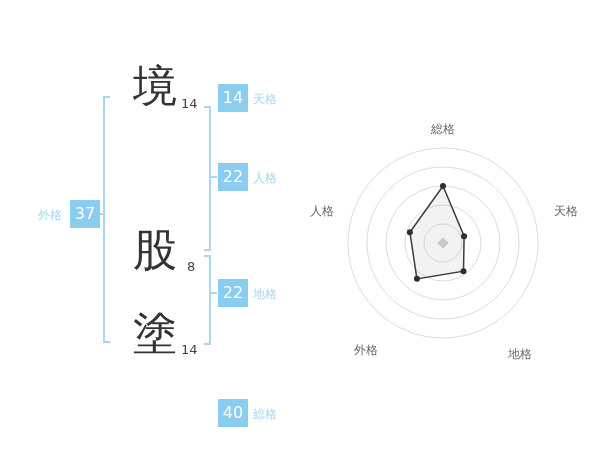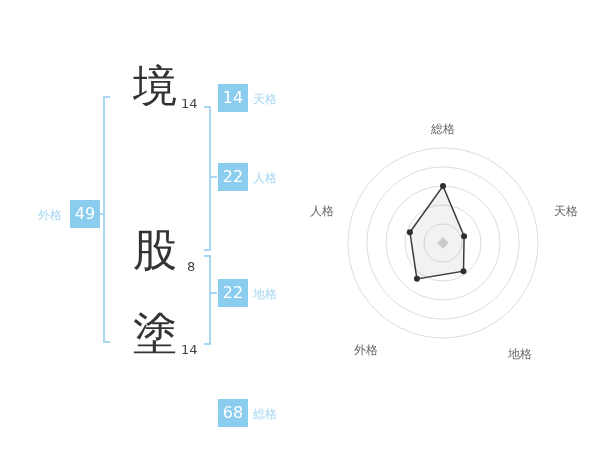--- a/index.html
+++ b/index.html
@@ -47,23 +47,23 @@
   <div class="badge" style="left:218px;top:84px">14</div>
   <div class="score-label" style="left:253px;top:92px">天格</div>
 
   <div class="badge" style="left:218px;top:163px">22</div>
   <div class="score-label" style="left:253px;top:171px">人格</div>
 
   <div class="badge" style="left:218px;top:279px">22</div>
   <div class="score-label" style="left:253px;top:287px">地格</div>
 
   <div class="score-label" style="left:38px;top:208px">外格</div>
-  <div class="badge" style="left:70px;top:200px">49</div>
+  <div class="badge" style="left:70px;top:200px">37</div>
 
-  <div class="badge" style="left:218px;top:399px">68</div>
+  <div class="badge" style="left:218px;top:399px">40</div>
   <div class="score-label" style="left:253px;top:407px">総格</div>
 
   <svg id="radar-svg" width="230" height="250">
       <circle cx="115" cy="125" r="19" fill="none" stroke="#dcdcdc" stroke-width="1"></circle>
       <circle cx="115" cy="125" r="38" fill="none" stroke="#dcdcdc" stroke-width="1"></circle>
       <circle cx="115" cy="125" r="57" fill="none" stroke="#dcdcdc" stroke-width="1"></circle>
       <circle cx="115" cy="125" r="76" fill="none" stroke="#dcdcdc" stroke-width="1"></circle>
       <circle cx="115" cy="125" r="95" fill="none" stroke="#dcdcdc" stroke-width="1"></circle>
       <polygon points="115.0,68.0 136.1,118.2 135.5,153.2 88.9,160.9 81.9,114.2" fill="rgba(150,150,150,0.12)" stroke="#3c3c3c" stroke-width="1.5"></polygon>
       <circle cx="115" cy="68" r="3" fill="#2f2f2f"></circle>

